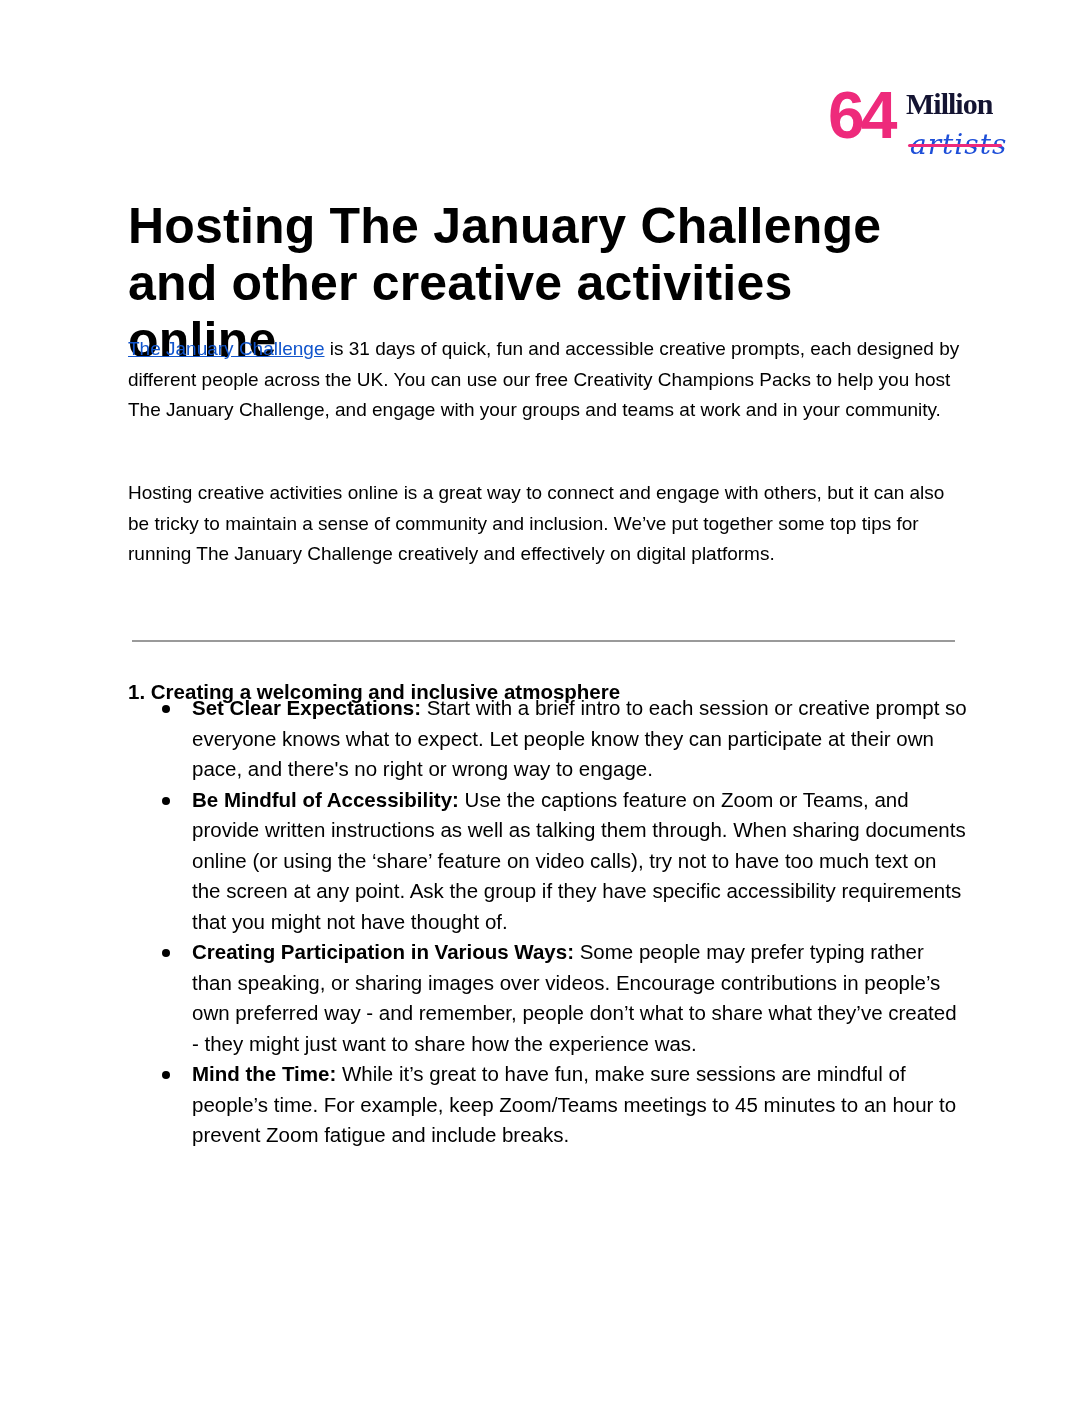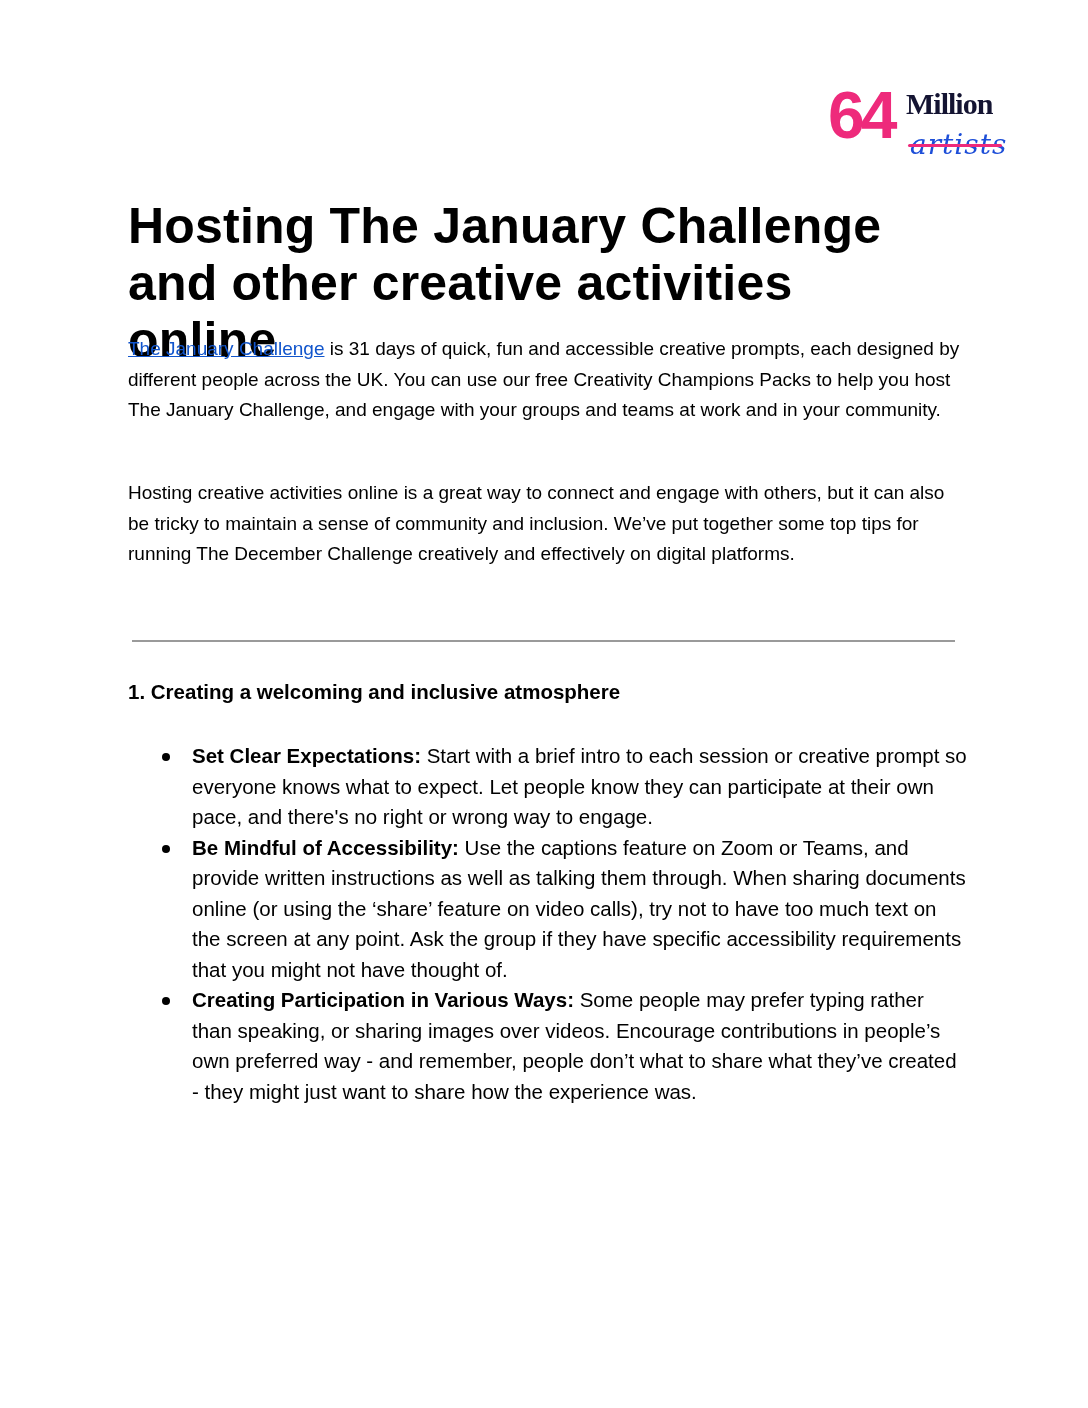--- a/index.html
+++ b/index.html
@@ -115,21 +115,21 @@
       top: 677px;
       margin: 0;
       font-size: 20.5px;
       line-height: 30px;
       font-weight: 700;
       text-align: right;
     }
     .bullets {
       position: absolute;
       left: 128px;
-      top: 741px;
+      top: 693px;
       width: 840px;
       margin: 0;
       padding: 0;
       list-style: none;
     }
     .bullet-item {
       position: relative;
       padding-left: 64px;
       font-size: 20.5px;
       line-height: 30.5px;
@@ -157,34 +157,38 @@
     <span class="logo-64">64</span>
     <span class="logo-million">Million</span>
     <span class="logo-artists">artists</span>
     <span class="logo-underline"></span>
   </div>
 
   <h1 class="title">Hosting The January Challenge and other creative activities online</h1>
 
   <p class="para para-1"><a class="link">The January Challenge</a><span> is 31 days of quick, fun and accessible creative prompts, each designed by different people across the UK. You can use our free Creativity Champions Packs to help you host The January Challenge, and engage with your groups and teams at work and in your community.</span></p>
 
-  <p class="para para-2">Hosting creative activities online is a great way to connect and engage with others, but it can also be tricky to maintain a sense of community and inclusion. We’ve put together some top tips for running The December Challenge creatively and effectively on digital platforms.</p>
+  <p class="para para-2">Hosting creative activities online is a great way to connect and engage with others, but it can also be tricky to maintain a sense of community and inclusion. We’ve put together some top tips for running The January Challenge creatively and effectively on digital platforms.</p>
 
   <hr class="divider">
 
   <h2 class="section-heading">1. Creating a welcoming and inclusive atmosphere</h2>
 
   <ul class="bullets">
     <li class="bullet-item">
       <span class="bullet-dot"></span>
       <span class="bullet-term">Set Clear Expectations:</span><span> Start with a brief intro to each session or creative prompt so everyone knows what to expect. Let people know they can participate at their own pace, and there's no right or wrong way to engage.</span>
     </li>
     <li class="bullet-item">
       <span class="bullet-dot"></span>
       <span class="bullet-term">Be Mindful of Accessibility:</span><span> Use the captions feature on Zoom or Teams, and provide written instructions as well as talking them through. When sharing documents online (or using the ‘share’ feature on video calls), try not to have too much text on the screen at any point. Ask the group if they have specific accessibility requirements that you might not have thought of.</span>
     </li>
     <li class="bullet-item">
       <span class="bullet-dot"></span>
       <span class="bullet-term">Creating Participation in Various Ways:</span><span> Some people may prefer typing rather than speaking, or sharing images over videos. Encourage contributions in people’s own preferred way - and remember, people don’t what to share what they’ve created - they might just want to share how the experience was.</span>
     </li>
+    <li class="bullet-item">
+      <span class="bullet-dot"></span>
+      <span class="bullet-term">Mind the Time:</span><span> While it’s great to have fun, make sure sessions are mindful of people’s time. For example, keep Zoom/Teams meetings to 45 minutes to an hour to prevent Zoom fatigue and include breaks.</span>
+    </li>
   </ul>
 
 </div>
 
 </body></html>

